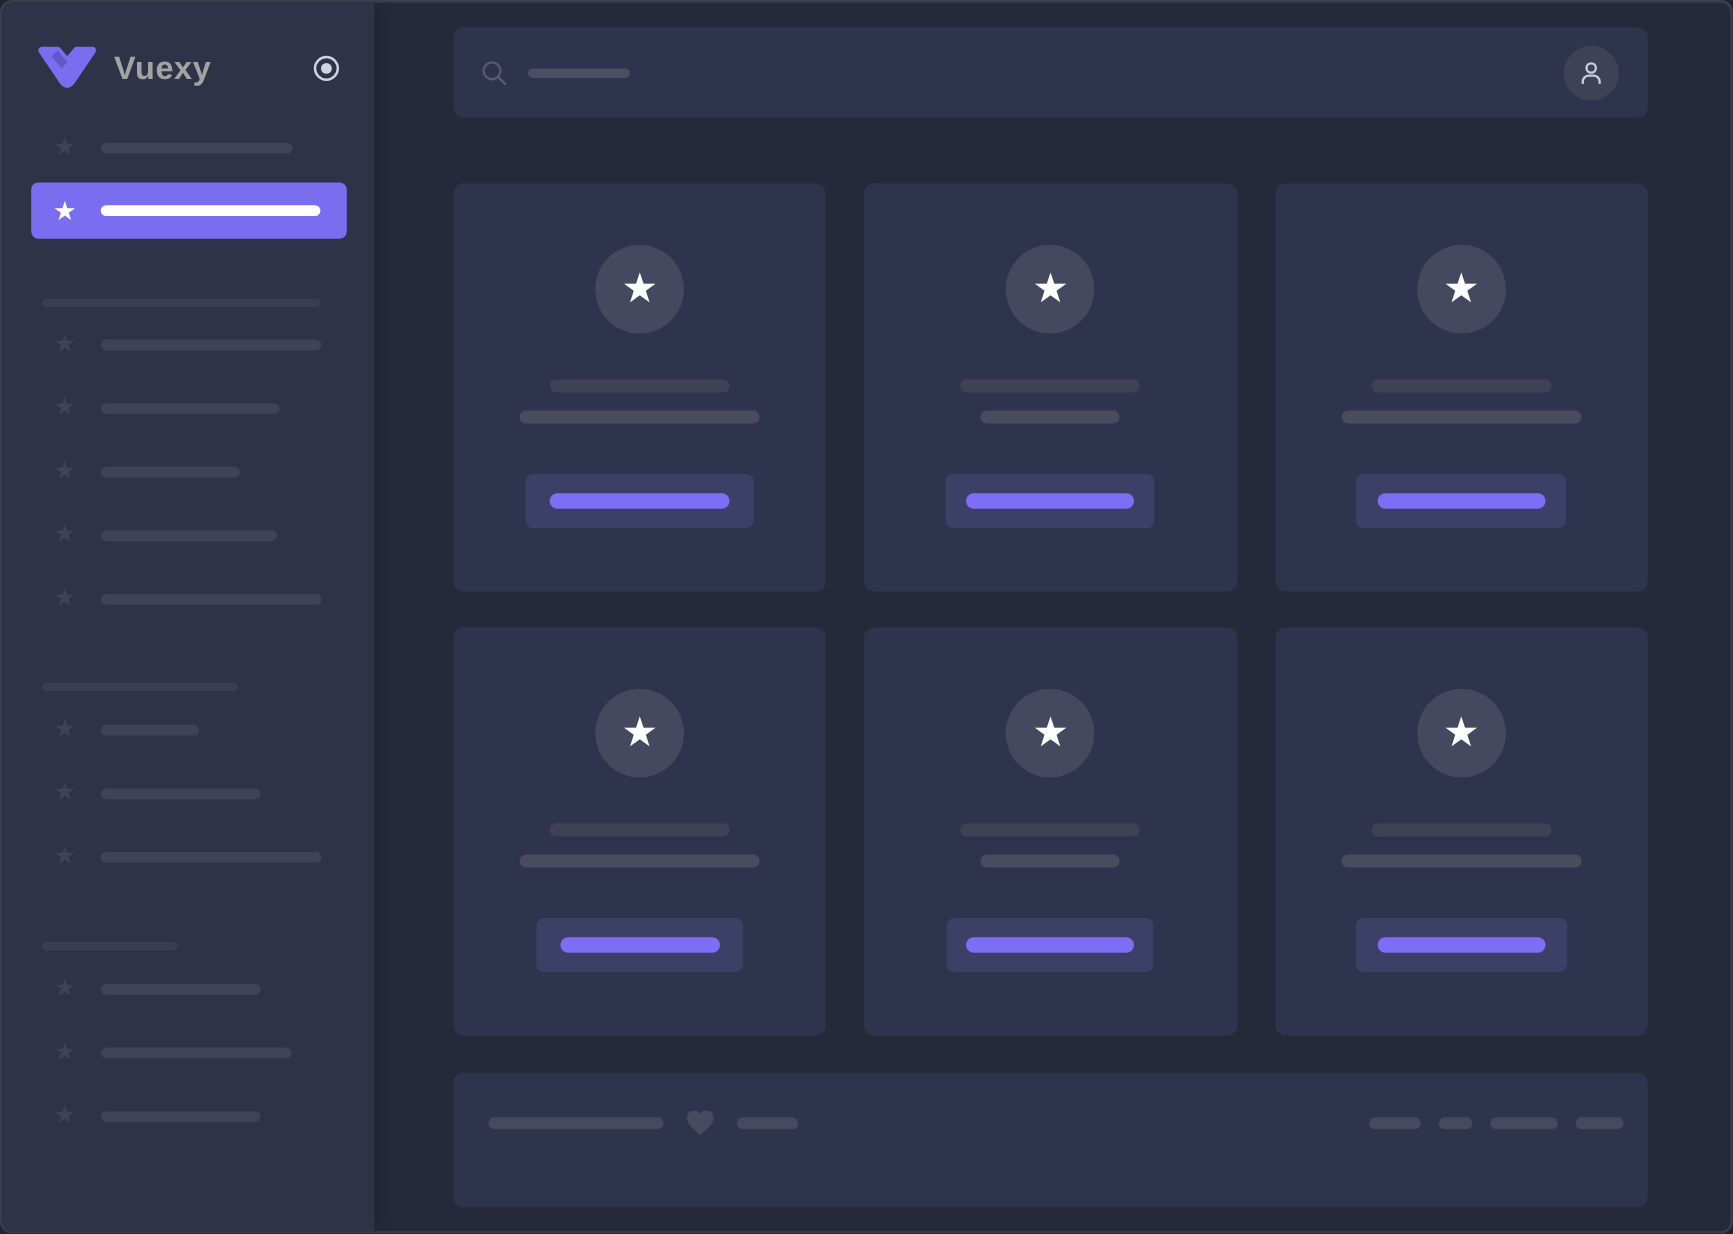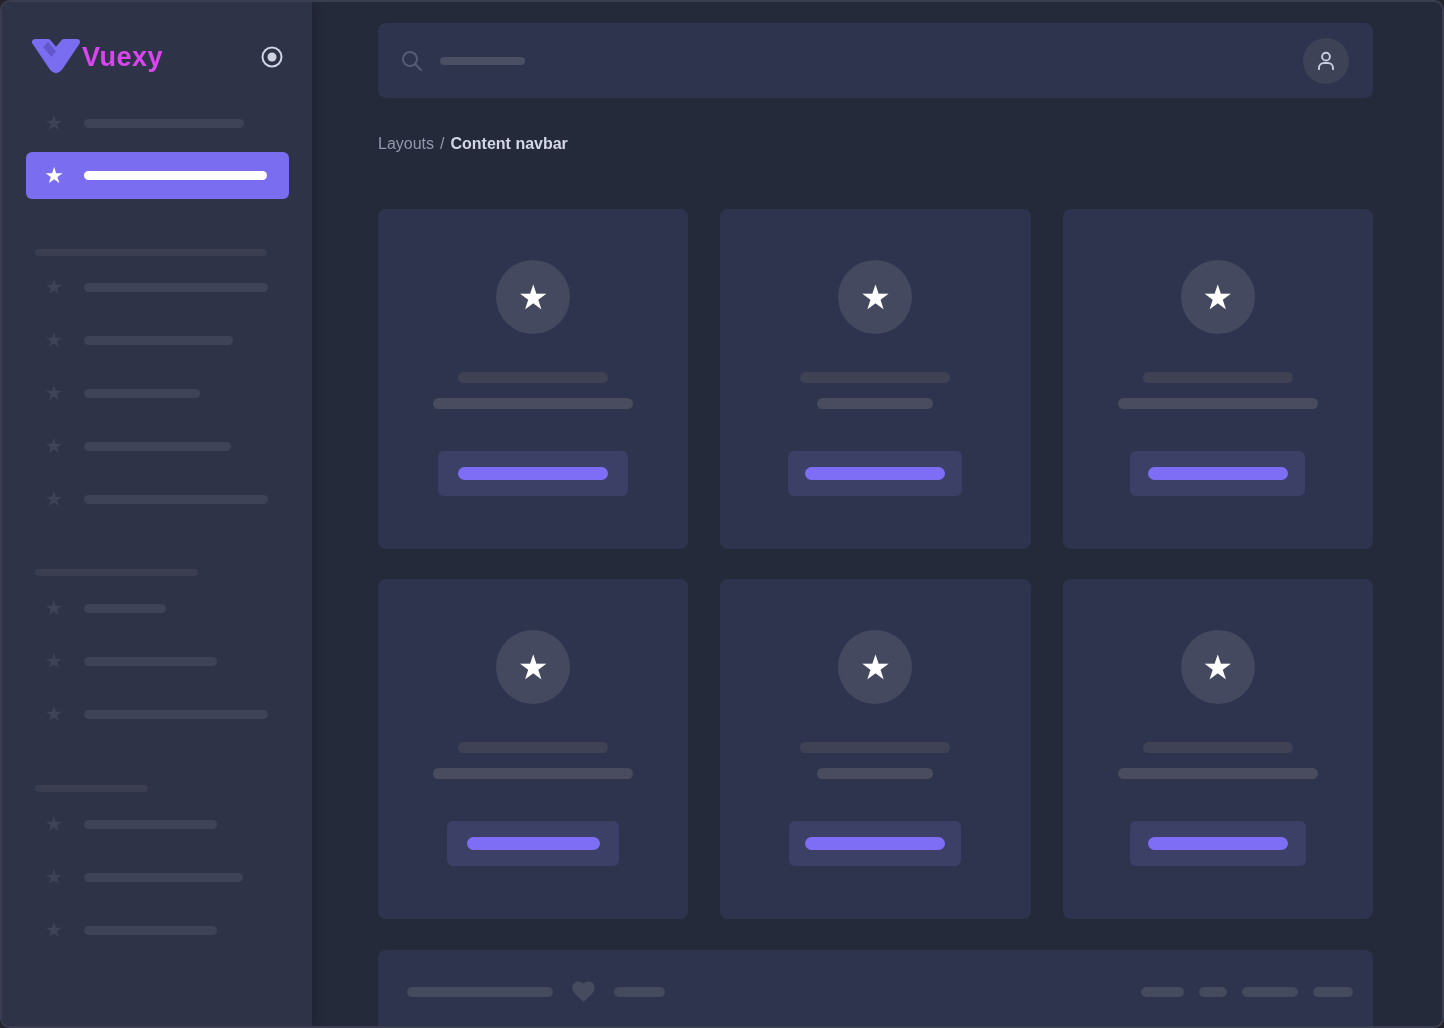--- a/index.html
+++ b/index.html
@@ -5,21 +5,21 @@
 <style>
   html,body{margin:0;padding:0;background:#23242c;font-family:"Liberation Sans",sans-serif;}
   .app{width:1444px;height:1028px;box-sizing:border-box;border:2px solid #3a3e50;border-radius:10px;
        overflow:hidden;display:flex;background:#252a3b;}
   
   .sidebar{width:310px;flex-shrink:0;background:#2e3348;box-shadow:4px 0 10px rgba(0,0,0,.18);
            position:relative;z-index:2;}
   .sidebar-header{height:84px;box-sizing:border-box;display:flex;align-items:center;
                   padding:26px 26px 0 28px;}
   .logo-svg{width:52px;height:40px;display:block;}
-  .brand{font-size:27px;font-weight:bold;color:#d946ef;letter-spacing:.5px;}
+  .brand{font-size:27px;font-weight:bold;color:#a3a3a3;letter-spacing:.5px;margin-left:13px;}
   .collapse-toggle{margin-left:auto;width:28px;height:28px;display:flex;align-items:center;
                    justify-content:center;cursor:pointer;background:none;border:none;padding:0;}
   .m-item{display:flex;align-items:center;height:24px;padding-left:40px;gap:18px;cursor:pointer;}
   .m-item + .m-item{margin-top:29px;}
   .star-glyph{width:24px;text-align:center;font-size:21px;line-height:24px;color:#3e4357;}
   .m-bar{height:9px;border-radius:5px;background:#3e4357;}
   .m-active{margin:17px 23px 0 24px;height:47px;border-radius:6px;background:#7a6df0;
             display:flex;align-items:center;gap:18px;padding-left:16px;cursor:pointer;}
   .m-active .star-glyph{color:#ffffff;font-size:22px;}
   .m-active .m-bar{background:#ffffff;}
@@ -148,23 +148,20 @@
         <span class="search-bar" style="width:85px"></span>
       </div>
       <div class="avatar">
         <svg width="26" height="26" viewBox="0 0 24 24">
           <circle cx="12" cy="8" r="3.6" fill="none" stroke="#c9cce0" stroke-width="1.8"></circle>
           <path d="M5.5 19.5v-1c0-2.6 2.1-4.6 4.7-4.6h3.6c2.6 0 4.7 2 4.7 4.6v1" fill="none" stroke="#c9cce0" stroke-width="1.8" stroke-linecap="round"></path>
         </svg>
       </div>
     </div>
 
-    <div class="breadcrumb">
-      <span>Layouts</span><span class="sep">/</span><span class="current">Content navbar</span>
-    </div>
 
     <div class="grid">
 
       <div class="card">
         <div class="card-avatar">
           <span class="star-glyph">★</span>
           </div>
         <div class="c-bar c-bar1" style="width:150px"></div>
         <div class="c-bar c-bar2" style="width:200px"></div>
         <button class="c-btn" style="width:190px">

